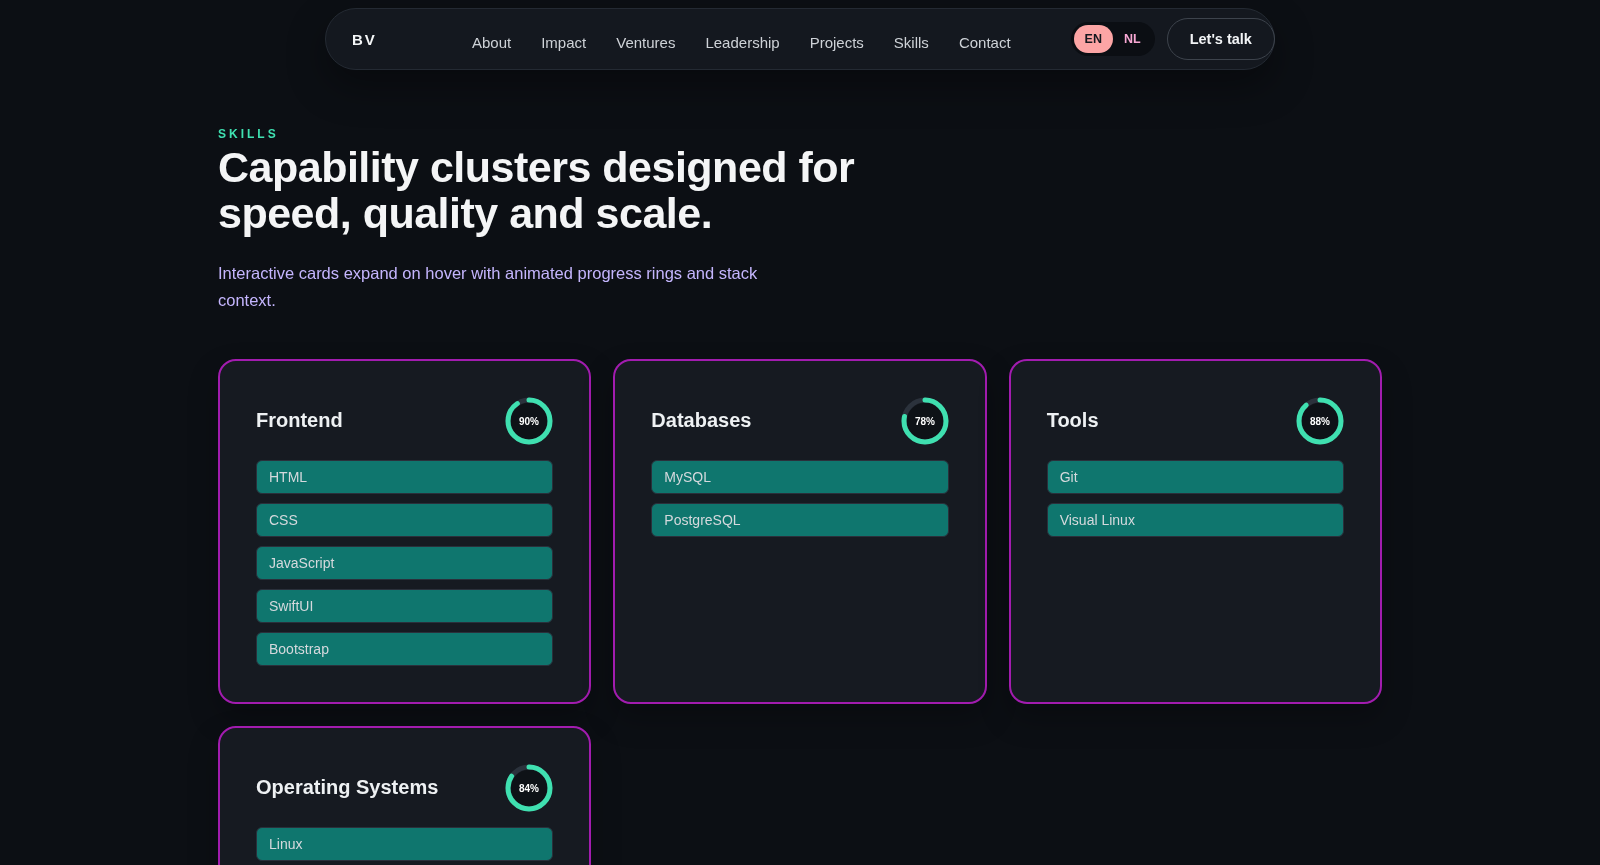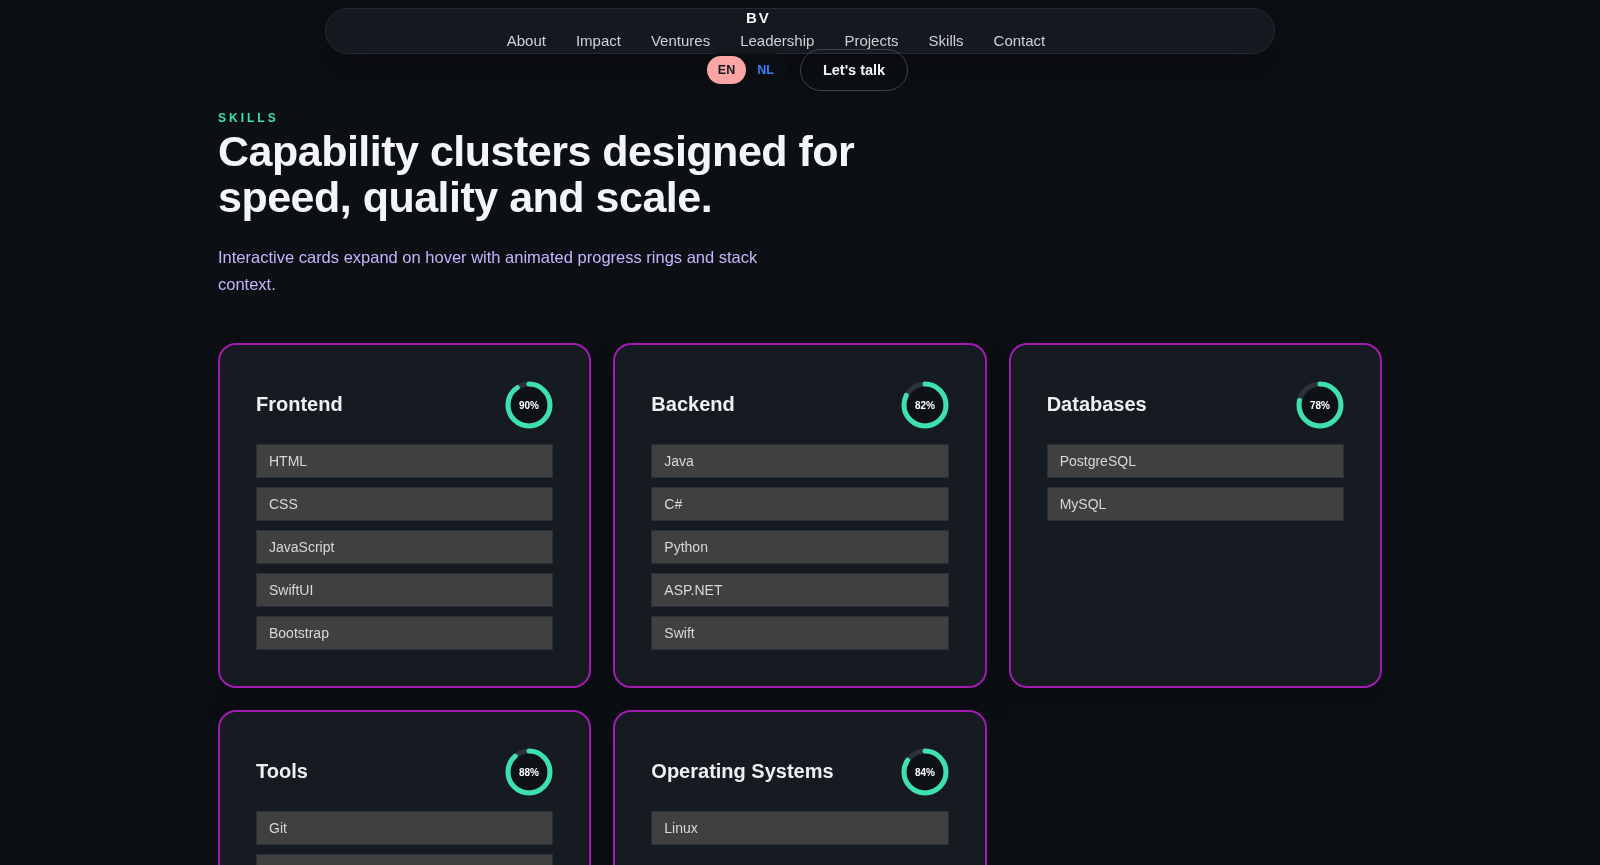--- a/index.html
+++ b/index.html
@@ -8,31 +8,30 @@
     width: 1600px;
     height: 865px;
     overflow: hidden;
     background: #0c0f14;
     font-family: "Liberation Sans", sans-serif;
   }
 
   
   .navbar {
     width: 950px;
-    height: 46px;
+    height: 62px;
     margin: 8px auto 0;
     box-sizing: border-box;
     background: #14181f;
     border: 1px solid #242a33;
     border-radius: 32px;
     display: flex;
     align-items: center;
     padding: 0 14px 0 26px;
     box-shadow: 0 16px 38px rgba(0,0,0,0.35);
-    flex-direction: column;
   }
   .logo {
     color: #f4f6f7;
     font-weight: bold;
     font-size: 15px;
     letter-spacing: 2px;
     width: 120px;
     flex: 0 0 auto;
   }
   .nav-links {
@@ -57,21 +56,21 @@
   .lang-toggle {
     display: flex;
     align-items: center;
     background: #0b0e13;
     border-radius: 18px;
     padding: 3px;
   }
   .lang-option {
     font-size: 12.5px;
     font-weight: bold;
-    color: #3b82f6;
+    color: #f9a8d4;
     padding: 7px 11px;
     border-radius: 14px;
     cursor: pointer;
   }
   .lang-option.active {
     background: #fca5a5;
     color: #14181f;
   }
   .cta-button {
     background: transparent;
@@ -147,23 +146,23 @@
     flex: 0 0 auto;
   }
   .skill-list {
     display: flex;
     flex-direction: column;
     gap: 9px;
   }
   .skill-row {
     box-sizing: border-box;
     height: 34px;
-    background: #404040;
+    background: #0f766e;
     border: 1px solid #2a303b;
-    border-radius: 0;
+    border-radius: 6px;
     display: flex;
     align-items: center;
     padding: 0 12px;
     color: #d5d9dd;
     font-size: 14px;
   }
 </style>
 </head>
 <body>
 
@@ -207,49 +206,31 @@
         <div class="skill-list">
           <div class="skill-row">HTML</div>
           <div class="skill-row">CSS</div>
           <div class="skill-row">JavaScript</div>
           <div class="skill-row">SwiftUI</div>
           <div class="skill-row">Bootstrap</div>
         </div>
       </div>
       <div class="card">
         <div class="card-head">
-          <div class="card-title">Backend</div>
-          <div class="ring"><svg width="48" height="48" viewBox="0 0 48 48">
-              <circle cx="24" cy="24" r="18" fill="#0e1217"></circle>
-              <circle cx="24" cy="24" r="21" fill="none" stroke="#2b323c" stroke-width="5"></circle>
-              <circle cx="24" cy="24" r="21" fill="none" stroke="#3fe0b0" stroke-width="5" stroke-linecap="round" stroke-dasharray="108.2 131.9" transform="rotate(-90 24 24)"></circle>
-              <text x="24" y="27.5" text-anchor="middle" font-size="10" font-weight="bold" fill="#ffffff" font-family="Liberation Sans, sans-serif">82%</text>
-            </svg></div>
-        </div>
-        <div class="skill-list">
-          <div class="skill-row">Java</div>
-          <div class="skill-row">C#</div>
-          <div class="skill-row">Python</div>
-          <div class="skill-row">ASP.NET</div>
-          <div class="skill-row">Swift</div>
-        </div>
-      </div>
-      <div class="card">
-        <div class="card-head">
           <div class="card-title">Databases</div>
           <div class="ring"><svg width="48" height="48" viewBox="0 0 48 48">
               <circle cx="24" cy="24" r="18" fill="#0e1217"></circle>
               <circle cx="24" cy="24" r="21" fill="none" stroke="#2b323c" stroke-width="5"></circle>
               <circle cx="24" cy="24" r="21" fill="none" stroke="#3fe0b0" stroke-width="5" stroke-linecap="round" stroke-dasharray="102.9 131.9" transform="rotate(-90 24 24)"></circle>
               <text x="24" y="27.5" text-anchor="middle" font-size="10" font-weight="bold" fill="#ffffff" font-family="Liberation Sans, sans-serif">78%</text>
             </svg></div>
         </div>
         <div class="skill-list">
+          <div class="skill-row">MySQL</div>
           <div class="skill-row">PostgreSQL</div>
-          <div class="skill-row">MySQL</div>
         </div>
       </div>
       <div class="card">
         <div class="card-head">
           <div class="card-title">Tools</div>
           <div class="ring"><svg width="48" height="48" viewBox="0 0 48 48">
               <circle cx="24" cy="24" r="18" fill="#0e1217"></circle>
               <circle cx="24" cy="24" r="21" fill="none" stroke="#2b323c" stroke-width="5"></circle>
               <circle cx="24" cy="24" r="21" fill="none" stroke="#3fe0b0" stroke-width="5" stroke-linecap="round" stroke-dasharray="116.1 131.9" transform="rotate(-90 24 24)"></circle>
               <text x="24" y="27.5" text-anchor="middle" font-size="10" font-weight="bold" fill="#ffffff" font-family="Liberation Sans, sans-serif">88%</text>

